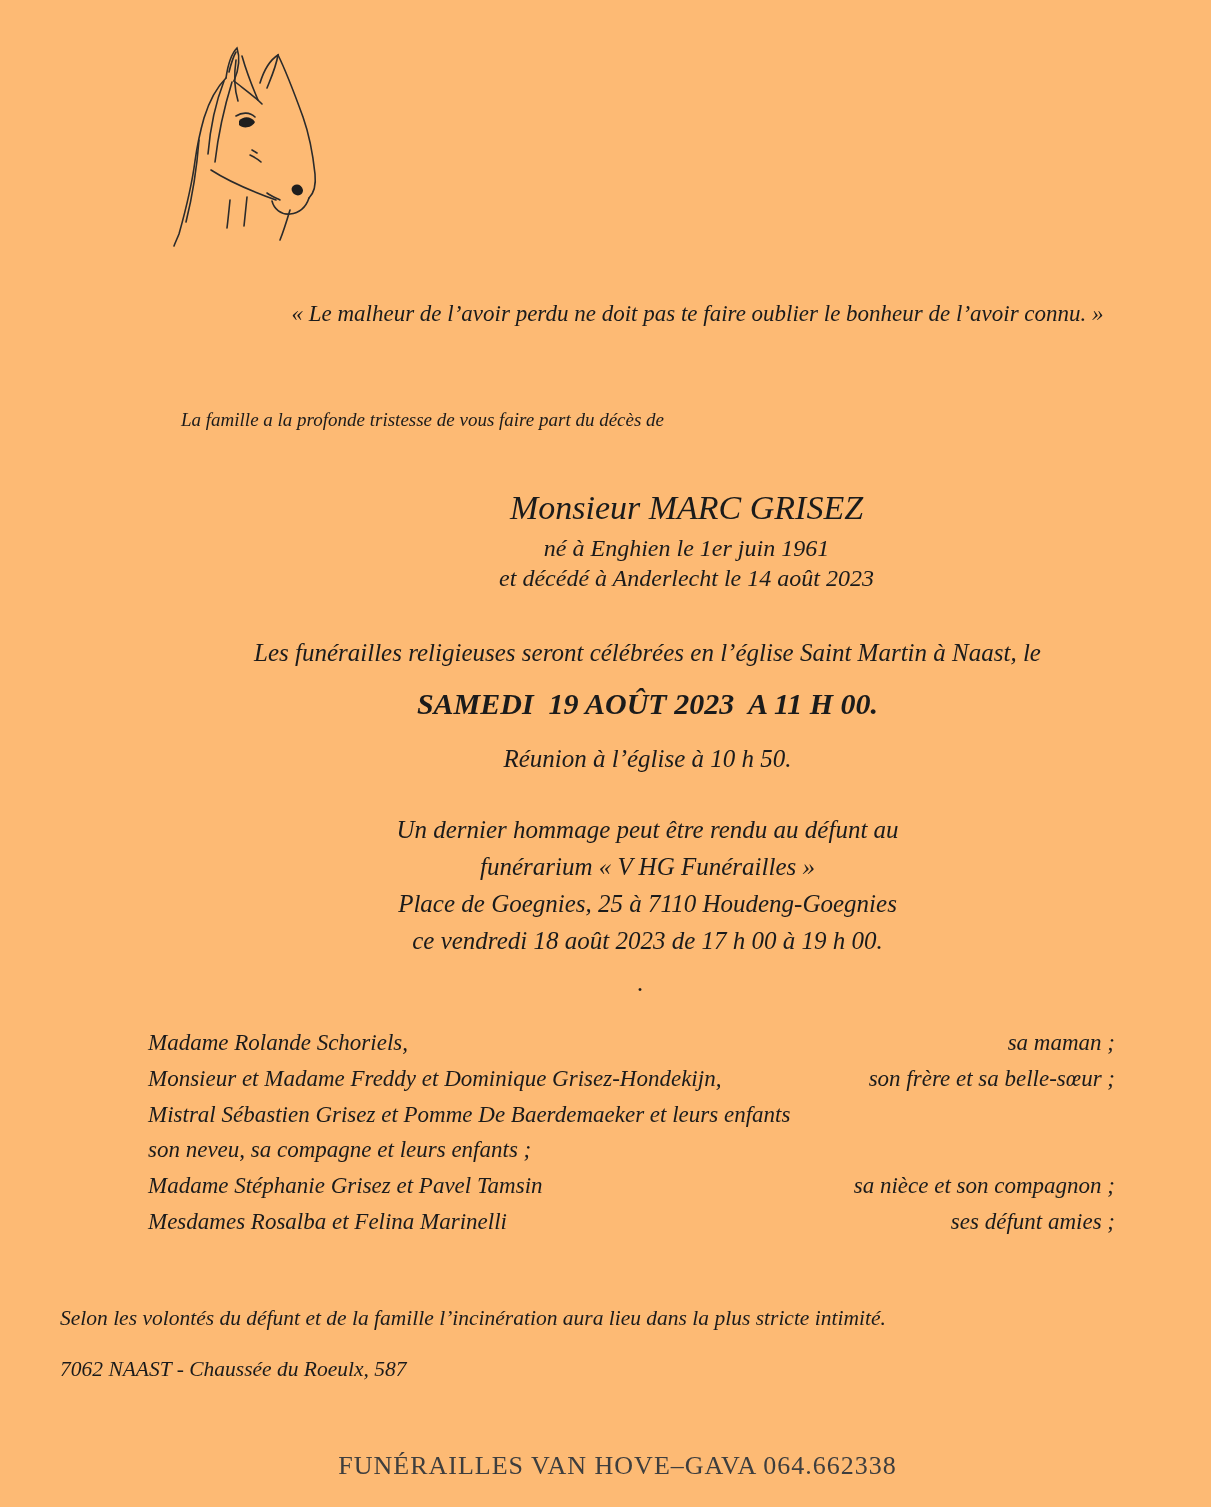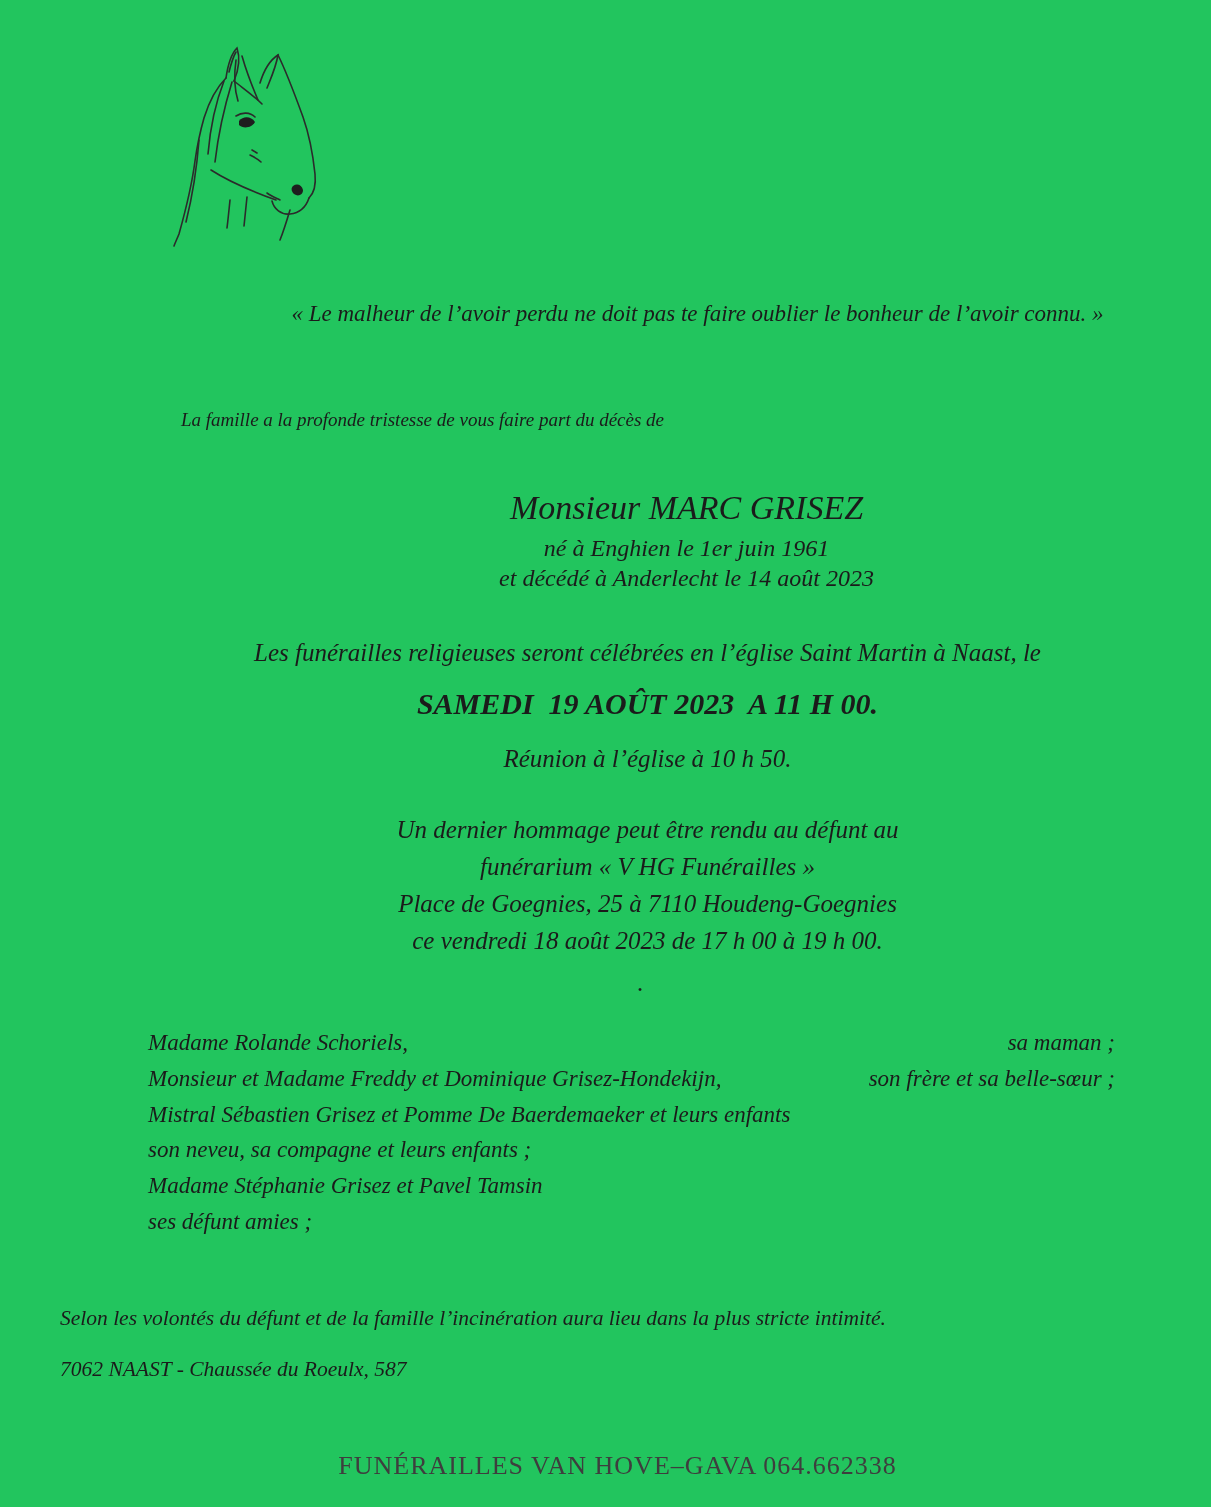--- a/index.html
+++ b/index.html
@@ -1,20 +1,20 @@
 <!DOCTYPE html>
 <html><head>
 <meta charset="utf-8">
 <style>
   html, body { margin: 0; padding: 0; background: #ffffff; }
   .page {
     position: relative;
     width: 1211px;
     height: 1507px;
-    background: #22c55e;
+    background: #fdba74;
     overflow: hidden;
     font-family: "Liberation Serif", "DejaVu Serif", serif;
     font-style: italic;
     color: #1b1b1b;
   }
   .cline {                 
     position: absolute;
     left: 0;
     width: 1211px;
     text-align: center;
@@ -139,22 +139,24 @@
     </div>
     <div class="frow">
       <span>Mistral Sébastien Grisez et Pomme De Baerdemaeker et leurs enfants</span>
       <span></span>
     </div>
     <div class="frow">
       <span>son neveu, sa compagne et leurs enfants ;</span>
     </div>
     <div class="frow">
       <span>Madame Stéphanie Grisez et Pavel Tamsin</span>
+      <span>sa nièce et son compagnon ;</span>
     </div>
     <div class="frow">
+      <span>Mesdames Rosalba et Felina Marinelli</span>
       <span>ses défunt amies ;</span>
     </div>
   </div>
 
   <div id="wishes" class="para">Selon les volontés du défunt et de la famille l’incinération aura lieu dans la plus stricte intimité.</div>
   <div id="addr" class="para">7062 NAAST - Chaussée du Roeulx, 587</div>
 
   <div id="footer" class="cline">FUNÉRAILLES VAN HOVE–GAVA 064.662338</div>
 
 </div>

